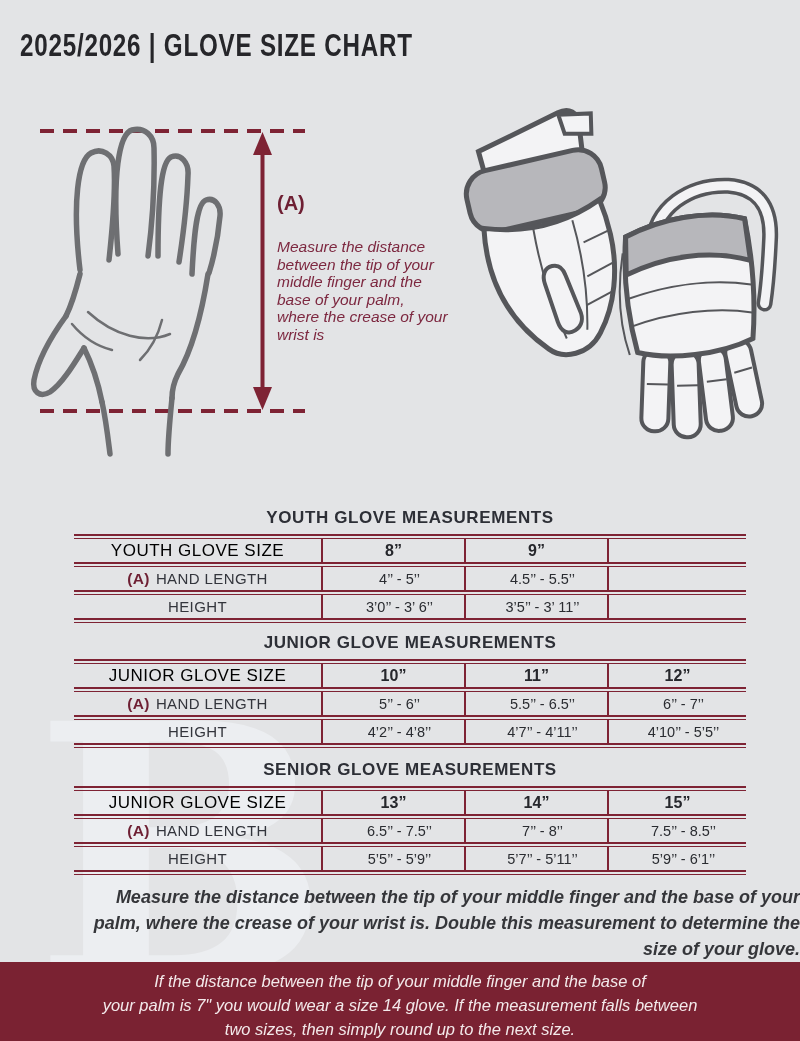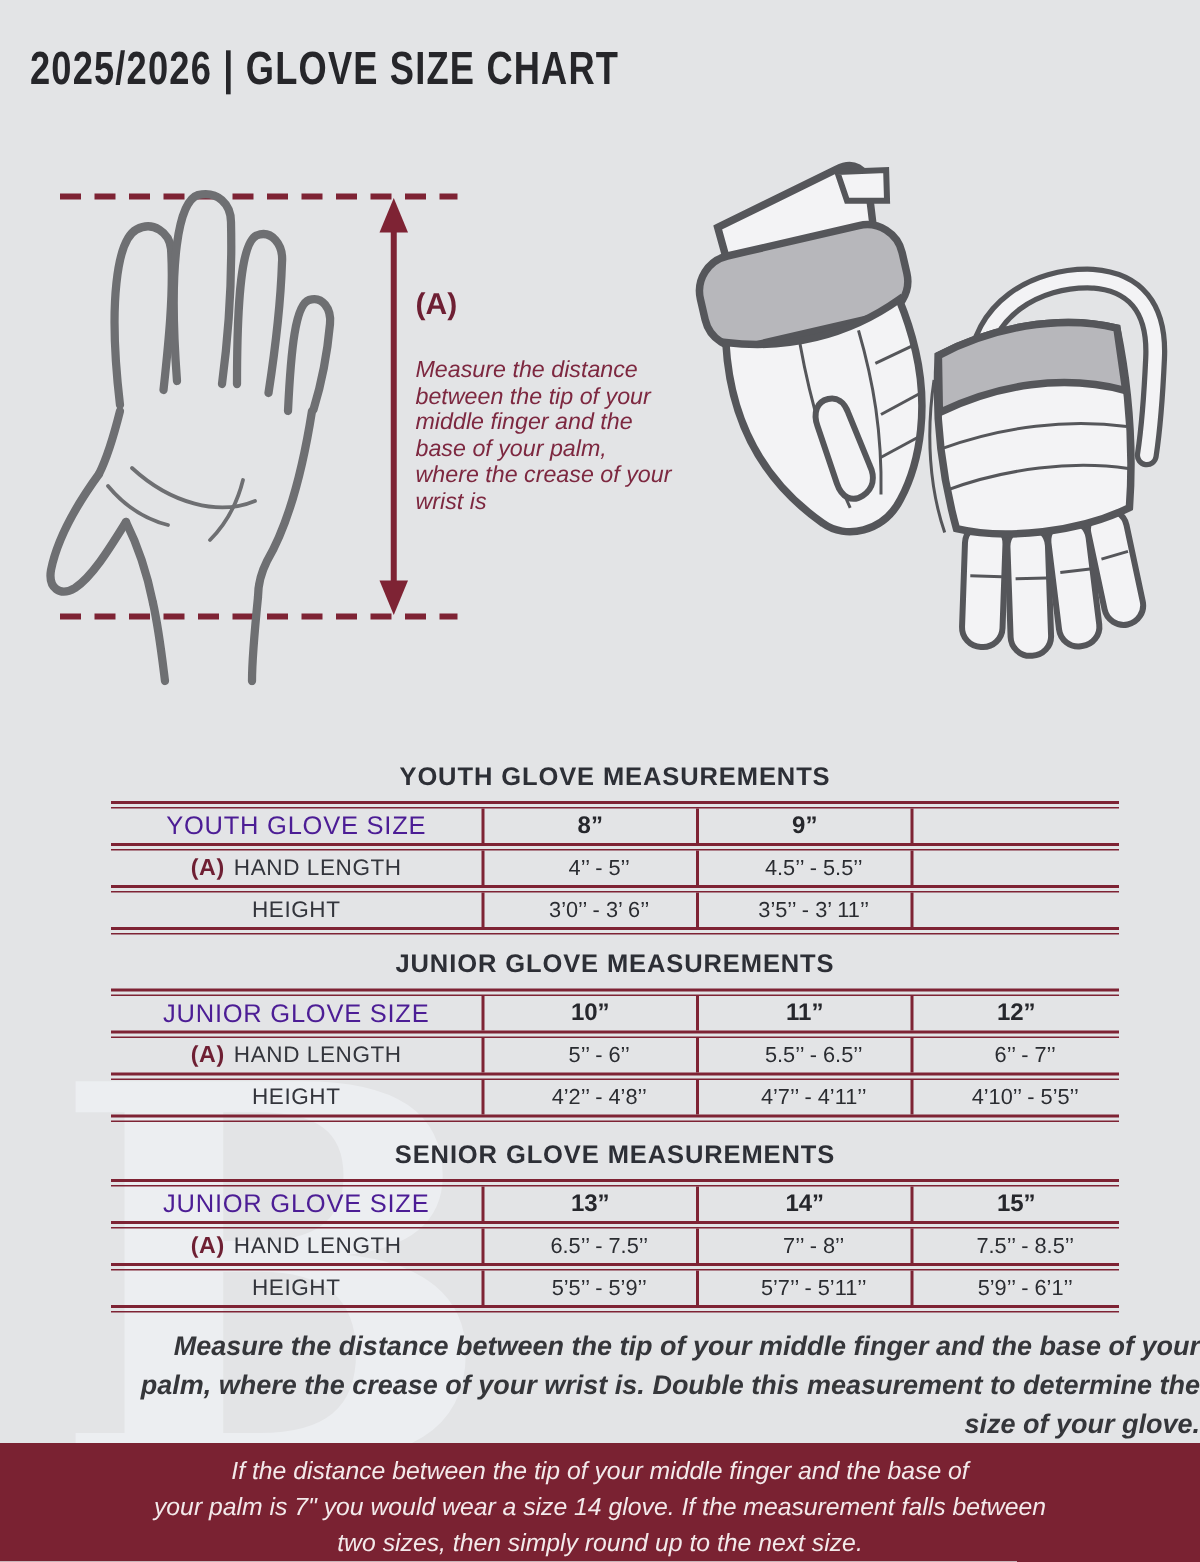--- a/index.html
+++ b/index.html
@@ -42,21 +42,21 @@
   
   .table-block{position:absolute;left:74px;width:672px;z-index:2;}
   .tbl-title{
     text-align:center;font-size:17px;font-weight:bold;color:#2d2f36;
     letter-spacing:.6px;height:20px;line-height:20px;margin-bottom:6px;
   }
   .rule{height:2px;border-top:2px solid #7e2334;border-bottom:1px solid #7e2334;}
   .t-row{display:grid;grid-template-columns:247px 143px 143px 139px;height:23px;}
   .cell{display:flex;align-items:center;justify-content:center;white-space:nowrap;}
   .cell.v{border-left:2px solid #7e2334;}
-  .lbl-big{font-size:17px;color:#4c1d95;letter-spacing:.5px;}
+  .lbl-big{font-size:17px;color:#000000;letter-spacing:.5px;}
   .lbl{font-size:15px;color:#33353c;letter-spacing:.4px;}
   .prefix{font-weight:bold;color:#6e1f33;margin-right:6px;font-size:15.5px;}
   .size-val{font-weight:bold;font-size:16px;color:#26272c;}
   .range-val{font-size:14.5px;color:#2a2c31;padding-left:12px;}
 
   
   .footnote{position:absolute;left:0;top:884px;width:800px;text-align:right;z-index:2;
     font-size:18px;font-weight:bold;font-style:italic;color:#35363a;line-height:26px;}
   .footnote div{white-space:nowrap;}
   .banner{position:absolute;left:0;top:962px;width:800px;height:79px;z-index:2;

